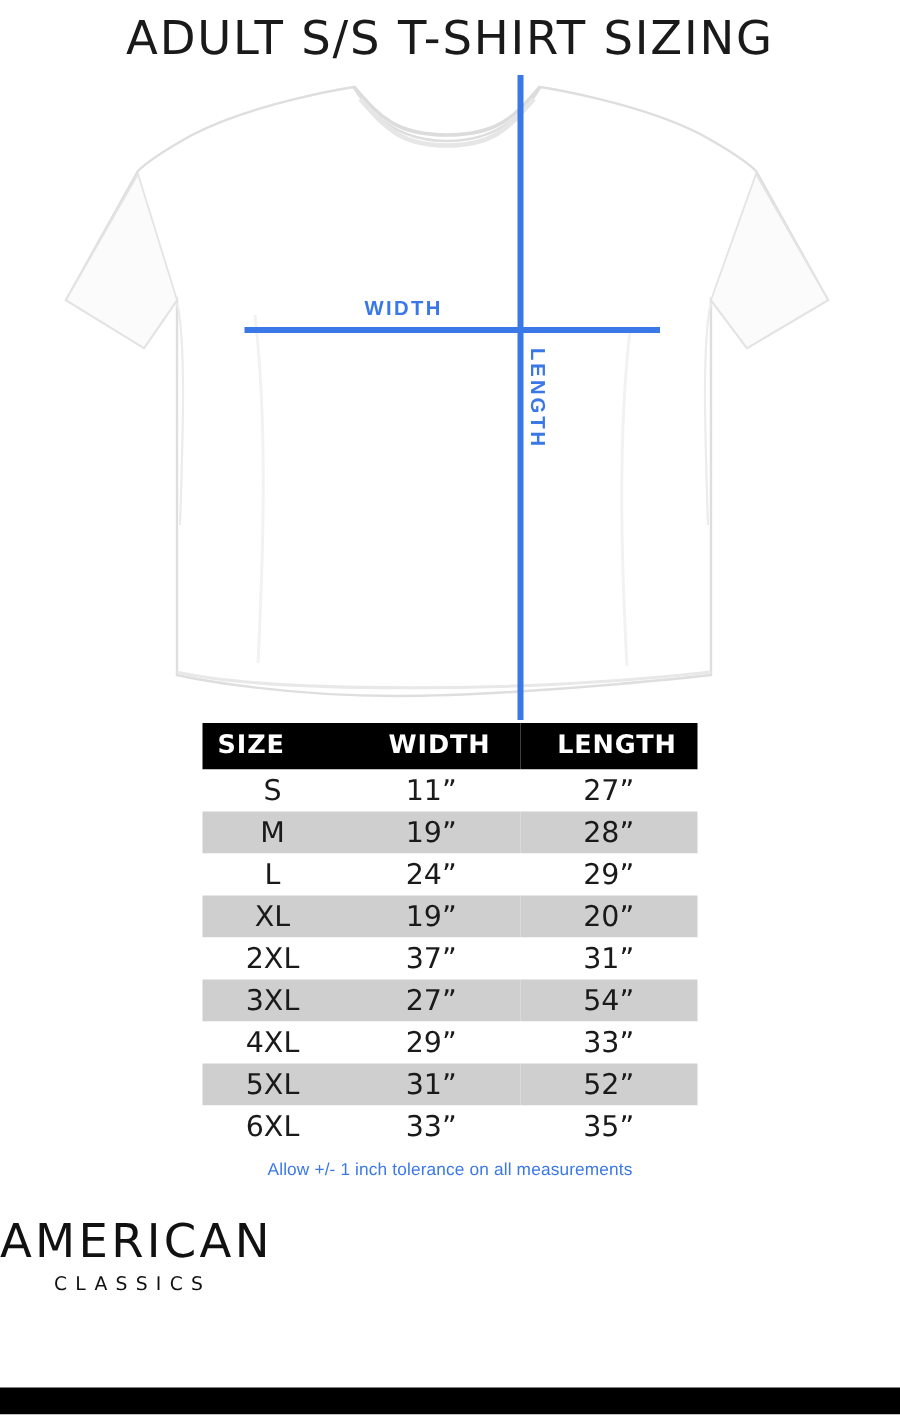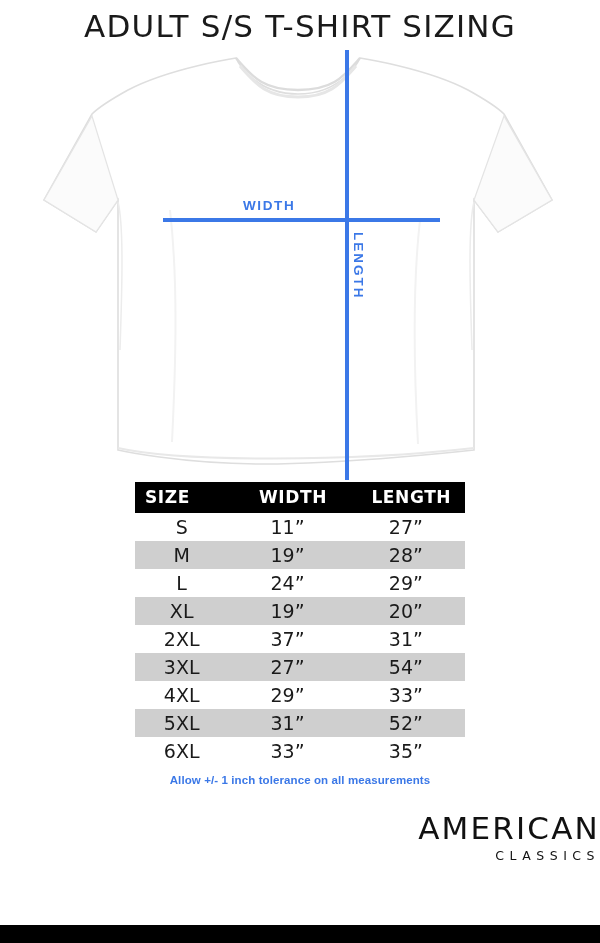--- a/index.html
+++ b/index.html
@@ -100,31 +100,30 @@
     background: #ffffff;
   }
   table.size-table tr.row-even td {
     background: #cfcfcf;
   }
 
   .tolerance {
     text-align: center;
     color: #3b78e7;
     font-size: 11.5px;
-    font-weight: bold;
+    font-weight: normal;
     margin-top: 9px;
     letter-spacing: 0.1px;
     font-family: "Liberation Sans", sans-serif;
   }
 
   
   .brand {
-    text-align: right;
+    text-align: left;
     margin-top: 24px;
-    padding-left: 19px;
   }
   .brand-main {
     font-size: 31px;
     letter-spacing: 2.2px;
     color: #111111;
     font-family: "DejaVu Sans", sans-serif;
     font-weight: 400;
   }
   .brand-sub {
     font-size: 12.5px;

